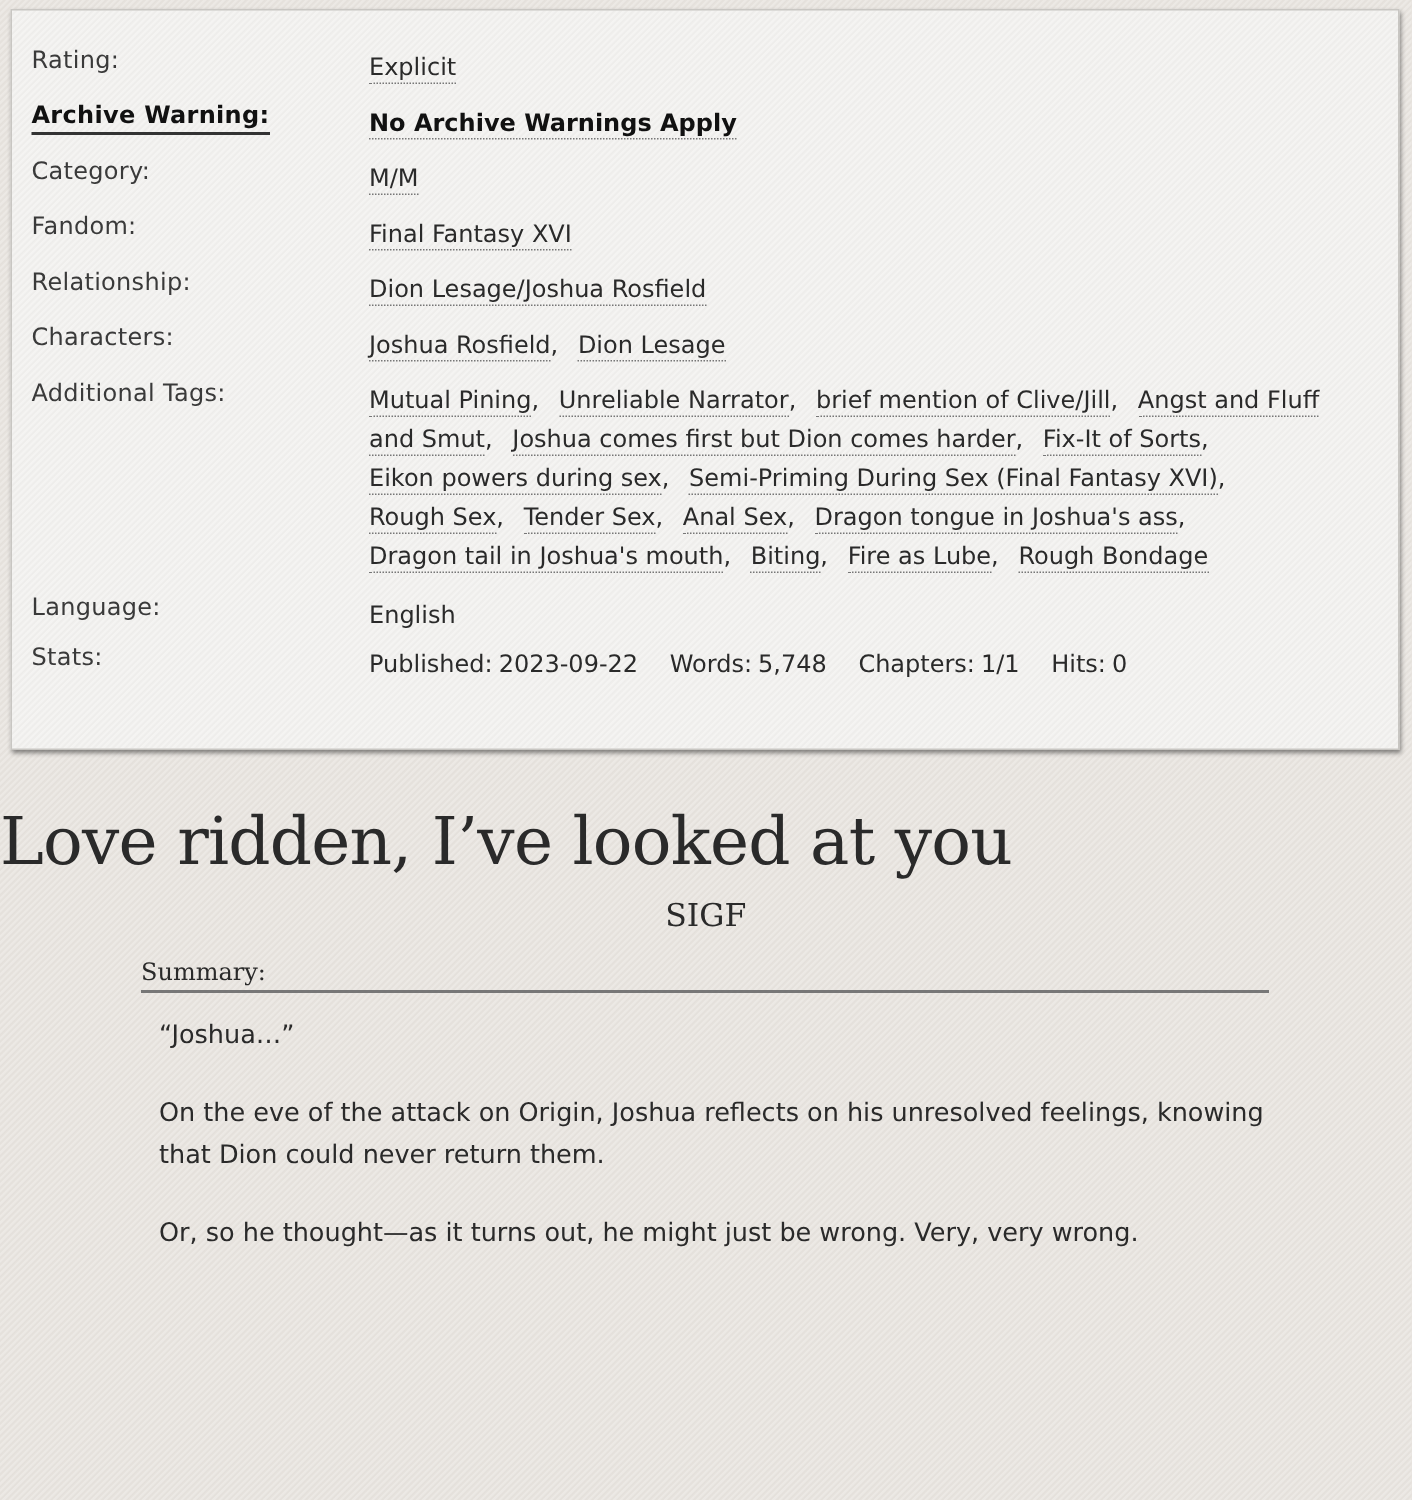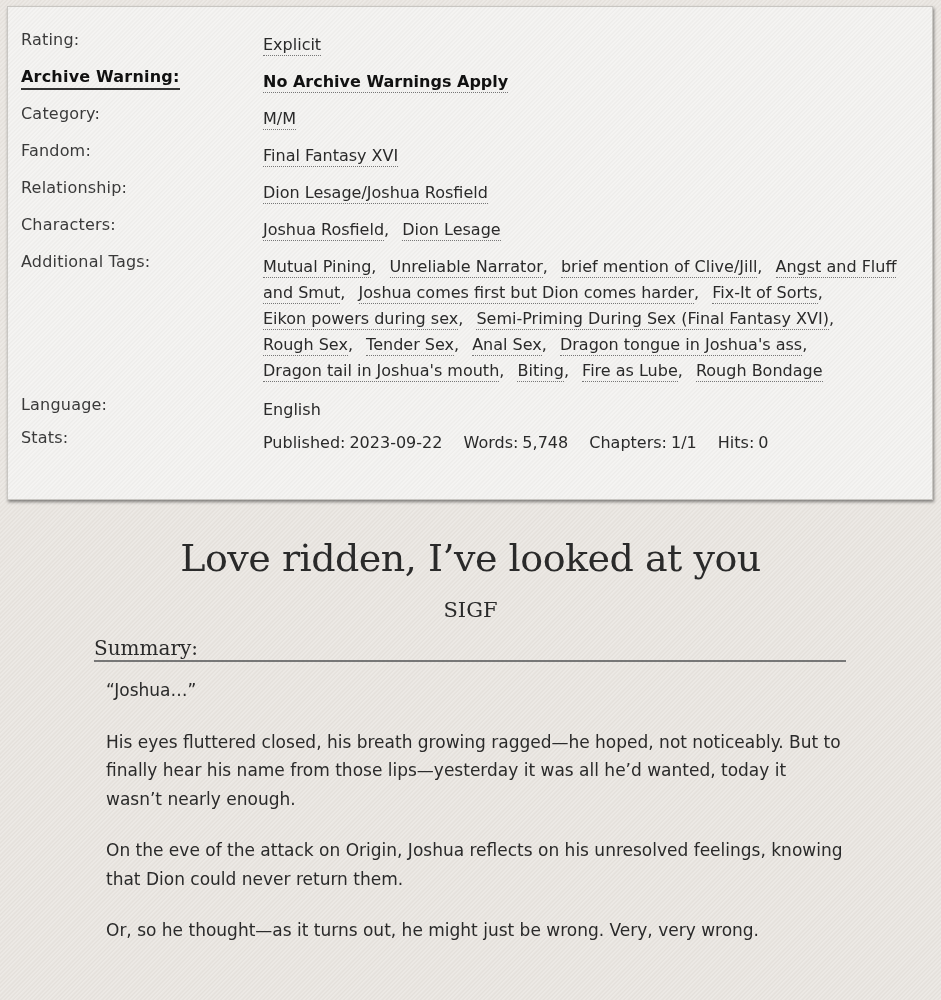--- a/index.html
+++ b/index.html
@@ -18,41 +18,41 @@
     background-image: repeating-linear-gradient(135deg, rgba(255,255,255,0.25) 0px, rgba(255,255,255,0.25) 1px, rgba(0,0,0,0.015) 2px, rgba(0,0,0,0) 3px);
     border: 1px solid #c8c6c2;
     box-shadow: 1px 2px 3px rgba(0,0,0,0.45);
   }
   .meta-row { position: absolute; left: 13px; width: 900px; }
   .meta-label {
     position: absolute; left: 0; top: 0;
     font-size: 16px; color: #3a3a3a; letter-spacing: 0.2px;
   }
   .meta-label.bold { font-weight: bold; color: #111; border-bottom: 2px solid #333; padding-bottom: 2px; }
-  .meta-value { position: absolute; left: 242px; top: 2px; width: 660px; font-size: 16px; line-height: 26px; color: #2a2a2a; }
+  .meta-value { position: absolute; left: 225px; top: 2px; width: 660px; font-size: 16px; line-height: 26px; color: #2a2a2a; }
   .tag {
     color: #2a2a2a; text-decoration: none; border-bottom: 1px dotted #777;
     padding-bottom: 1px; cursor: pointer; white-space: nowrap;
   }
   .tag.bold { font-weight: bold; color: #111; }
   .sep { margin-right: 8px; }
   .stats span { margin-right: 4px; }
   .stats .stat-val { margin-right: 16px; }
 
   .title {
-    position: absolute; left: 0; top: 536px; width: 941px; text-align: center;
-    font-family: "DejaVu Serif", serif; font-size: 38px; color: #2a2a2a; letter-spacing: -0.5px;
+    position: absolute; left: 0; top: 536px; width: 941px; 
+    font-family: "DejaVu Serif", serif; font-size: 44px; color: #2a2a2a; letter-spacing: -0.5px;
   }
   .author {
     position: absolute; left: 0; top: 598px; width: 941px; text-align: center;
     font-family: "DejaVu Serif", serif; font-size: 21px; color: #2a2a2a; cursor: pointer;
   }
   .summary-heading {
     position: absolute; left: 94px; top: 636px; width: 752px;
-    font-family: "DejaVu Serif", serif; font-size: 20px; color: #2a2a2a;
+    font-family: "DejaVu Serif", serif; font-size: 16px; color: #2a2a2a;
     border-bottom: 2px solid #777; line-height: 24px;
   }
   .summary-body {
     position: absolute; left: 106px; top: 676px; width: 740px;
     font-size: 17px; line-height: 28.5px; color: #2a2a2a;
   }
   .summary-body p { margin: 0 0 23px 0; }
 </style>
 </head>
 <body>
@@ -130,16 +130,15 @@
   </div>
 </div>
 
 <h2 class="title" style="margin:0;font-weight:normal;">Love ridden, I’ve looked at you</h2>
 <div class="author">SIGF</div>
 
 <div class="summary-heading">Summary:</div>
 
 <div class="summary-body">
   <p>“Joshua…”</p>
-  <p>His eyes fluttered closed, his breath growing ragged—he hoped, not noticeably. But to finally hear his name from those lips—yesterday it was all he’d wanted, today it wasn’t nearly enough.</p>
   <p>On the eve of the attack on Origin, Joshua reflects on his unresolved feelings, knowing that Dion could never return them.</p>
   <p>Or, so he thought—as it turns out, he might just be wrong. Very, very wrong.</p>
 </div>
 
 </body></html>

